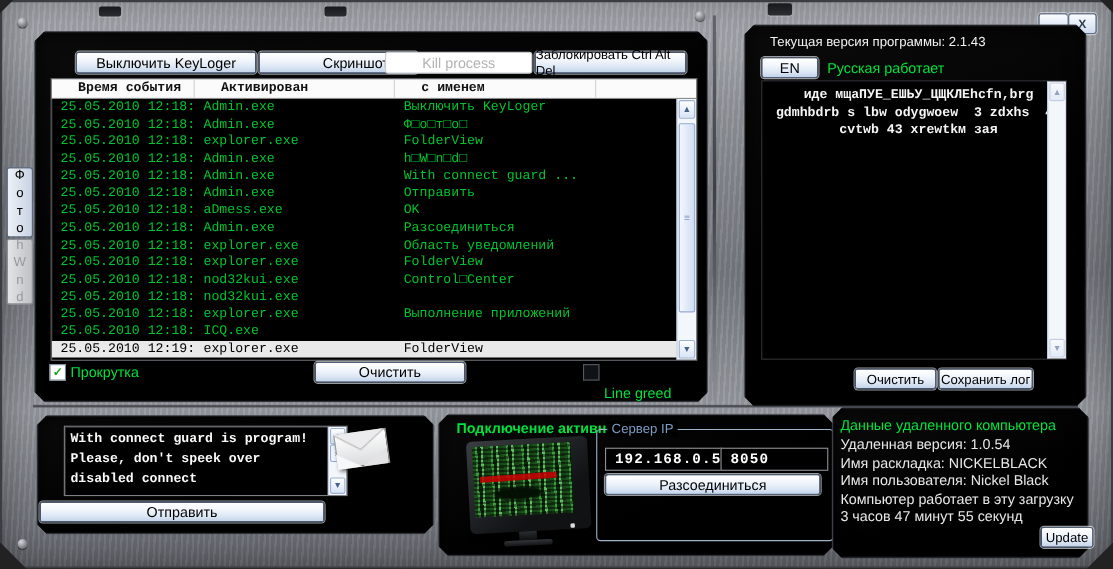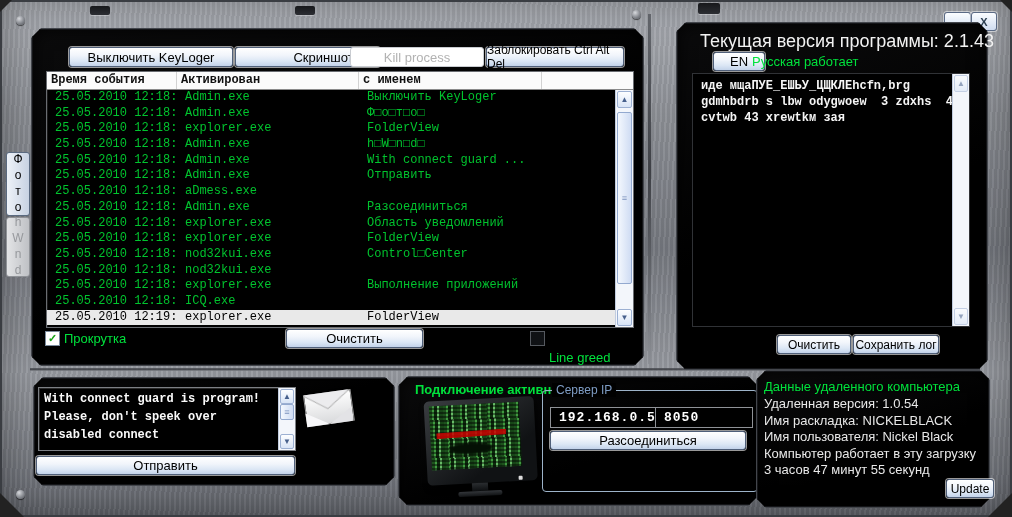--- a/index.html
+++ b/index.html
@@ -33,45 +33,45 @@
   .xpbtn.small{font-size:12px;}
   .btn-disabled{background:#fff;border:1px solid #c9ccd1;color:#b2b2b2;box-shadow:none;}
 
   .green{color:#00e23c;}
   .white{color:#f2f2f2;}
 
   
   #log-table{background:#000;border:1px solid #6a6d72;box-shadow:inset 1px 1px 0 #1a1a1a;}
   #tbl-header{display:grid;grid-template-columns:130px 182px 183px 1fr;background:#fbfbfb;
     font:bold 12px "Liberation Mono",monospace;color:#111;height:17px;line-height:17px;border-bottom:1px solid #8b8b8b;}
-  #tbl-header .hcell{padding-left:4px;border-right:1px solid #d2d2d2;overflow:hidden;white-space:nowrap;}
+  #tbl-header .hcell{padding-left:24px;border-right:1px solid #d2d2d2;overflow:hidden;white-space:nowrap;}
   #tbl-body{position:absolute;top:18px;left:0;right:17px;bottom:0;overflow:hidden;}
   .trow{display:grid;grid-template-columns:130px 182px 183px 1fr;height:15.7px;line-height:15.7px;
     font:12px "Liberation Mono",monospace;color:#00c42e;white-space:nowrap;}
   .trow span{padding-left:8px;overflow:hidden;}
   .trow.sel{background:#e9e9e9;color:#000;}
 
   
   .vscroll{position:absolute;width:17px;background:#f3f6fb;border-left:1px solid #c2cde0;}
   .sbtn{position:absolute;left:1px;right:1px;height:15px;display:flex;align-items:center;justify-content:center;
     font-size:8px;color:#47608c;background:linear-gradient(180deg,#fdfeff,#d8e4f6);border:1px solid #9cb0d2;border-radius:2px;}
   .sthumb{position:absolute;left:1px;right:1px;display:flex;align-items:center;justify-content:center;
     background:linear-gradient(90deg,#f4f8fe,#cfdcf3);border:1px solid #93a9cf;border-radius:2px;
     font-size:9px;color:#7d93bd;letter-spacing:0;}
 
   .cb{width:13px;height:13px;background:#fff;border:1px solid #7b8b9d;display:flex;align-items:center;justify-content:center;
     font:bold 11px "Liberation Sans",sans-serif;color:#17a317;}
   .cb.off{background:#101215;border-color:#55595f;color:transparent;}
 
   
-  #keylog-box{background:#000;border:1px solid #303236;}
+  #keylog-box{background:#000;border:1px solid #303236;text-align:center;}
   .klline{font:bold 12px "Liberation Mono",monospace;color:#f5f5f5;line-height:16px;white-space:pre;padding-left:8px;}
 
   
-  #msg-box{background:#000;border:1px solid #7d8085;box-shadow:inset 1px 1px 0 #2a2a2a;}
+  #msg-box{background:#000;border:1px solid #7d8085;box-shadow:inset 1px 1px 0 #2a2a2a;margin-left:20px;}
   .msgline{font:bold 12px "Liberation Mono",monospace;color:#fafafa;line-height:18px;white-space:pre;padding-left:5px;}
 
   
   .groupbox{border:1px solid #9db3c9;border-radius:4px;}
   .grouplabel{font:12px "Liberation Sans",sans-serif;color:#7e9cc4;background:#000;padding:0 4px;}
 
   .ipinput{background:#000;border:1px solid #8f9297;color:#fff;
     font:bold 13px "Liberation Mono",monospace;letter-spacing:1px;display:flex;align-items:center;padding-left:8px;}
 
   .infoline{font:13px "Liberation Sans",sans-serif;color:#e8e8e8;line-height:16.5px;white-space:nowrap;}
@@ -180,20 +180,21 @@
           <span>With connect guard ...</span>
         </div>
         <div class="trow">
           <span>25.05.2010 12:18:33</span>
           <span>Admin.exe</span>
           <span>Отправить</span>
         </div>
         <div class="trow">
           <span>25.05.2010 12:18:34</span>
           <span>aDmess.exe</span>
+          <span>OK</span>
         </div>
         <div class="trow">
           <span>25.05.2010 12:18:37</span>
           <span>Admin.exe</span>
           <span>Разсоединиться</span>
         </div>
         <div class="trow">
           <span>25.05.2010 12:18:39</span>
           <span>explorer.exe</span>
           <span>Область уведомлений</span>
@@ -237,22 +238,22 @@
   <div class="abs cb" style="left:45px;top:331px;">
       <span>✓</span>
     </div>
   <div class="abs green" style="left:64px;top:331px;font-size:13px;">Прокрутка</div>
   <div class="abs xpbtn" style="left:286px;top:329px;width:135px;height:17px;">Очистить</div>
   <div class="abs cb off" style="left:530px;top:331px;"></div>
   <div class="abs green" style="left:549px;top:350px;font-size:13px;">Line greed</div>
 
   <div class="abs panel cut" style="left:676px;top:22px;width:310px;height:346px;"></div>
 
-  <div class="abs white" style="left:700px;top:31px;font-size:18px;text-align:right;">Текущая версия программы: 2.1.43</div>
-  <div class="abs xpbtn" style="left:692px;top:52px;width:50px;height:17px;margin-left:21px;">EN</div>
+  <div class="abs white" style="left:700px;top:31px;font-size:12px;text-align:right;">Текущая версия программы: 2.1.43</div>
+  <div class="abs xpbtn" style="left:692px;top:52px;width:50px;height:17px;">EN</div>
   <div class="abs green" style="left:752px;top:54px;font-size:13px;">Русская работает</div>
 
   <div id="keylog-box" class="abs" style="left:692px;top:73px;width:276px;height:252px;">
     <div id="keylog-lines" style="padding-top:4px;">
         <div class="klline">иде мщаПУЕ_ЕШЬУ_ЦЩКЛЕhcfn,brg</div>
         <div class="klline">gdmhbdrb s lbw odygwoew  3 zdxhs  47</div>
         <div class="klline">cvtwb 43 xrewtkм зая</div>
       </div>
     <div class="vscroll" style="right:0;top:0;bottom:0;width:16px;">
       <div class="sbtn" style="top:1px;opacity:.55;">▲</div>

